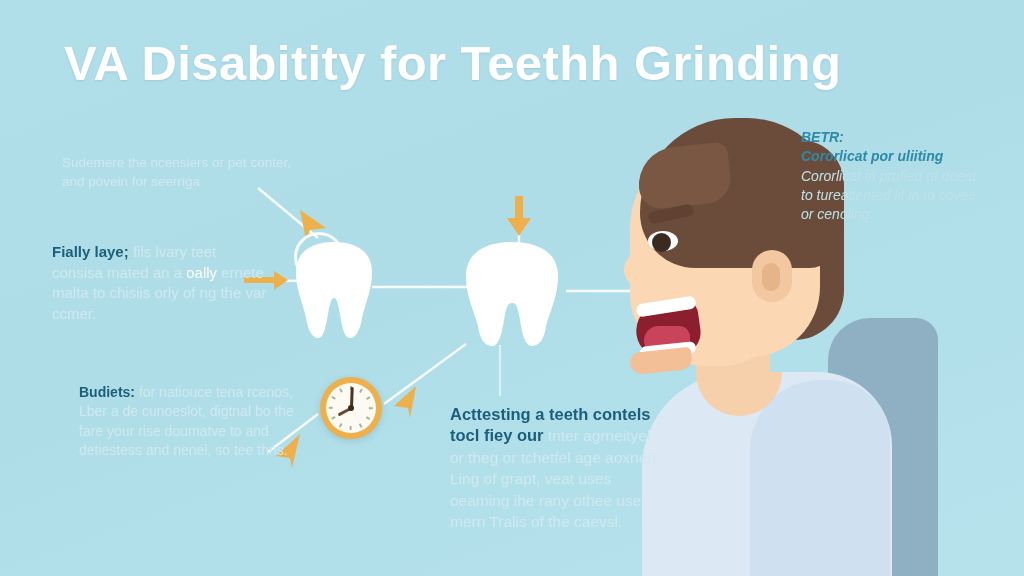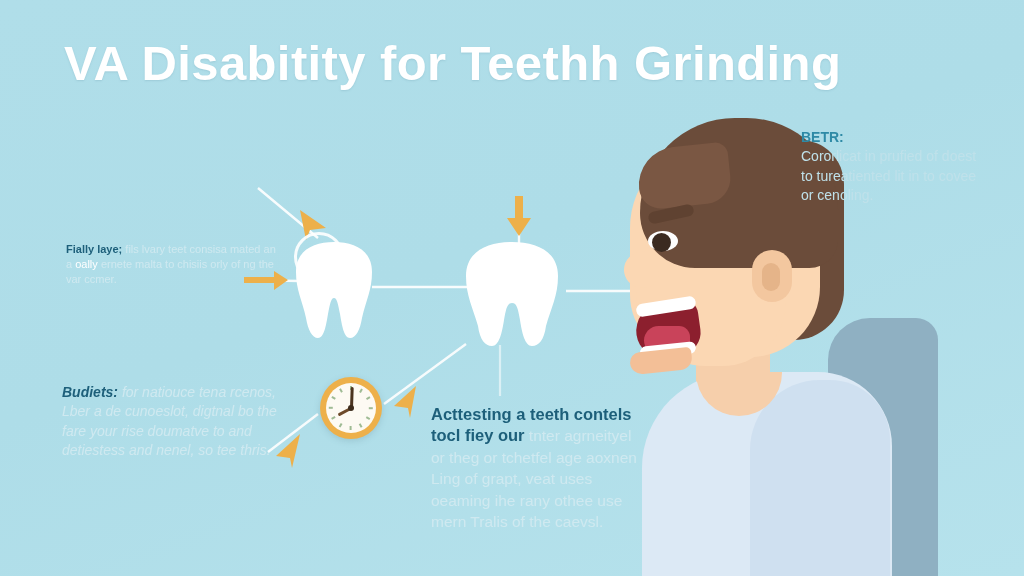--- a/index.html
+++ b/index.html
@@ -54,25 +54,25 @@
   .block .body-dim {
     color: #bfe1ea;
   }
   .block .body-white {
     color: #ffffff;
   }
   .blur-soft { filter: blur(0.45px); }
 
   
   #tl-block   { left: 62px;  top: 154px; width: 242px; font-size: 13.5px; }
-  #ml-block   { left: 66px;  top: 242px; width: 215px; font-size: 11px; }
-  #bl-block   { left: 62px;  top: 383px; width: 225px; font-size: 14px; font-style: italic;  }
+  #ml-block   { left: 52px;  top: 242px; width: 215px; font-size: 15px; }
+  #bl-block   { left: 79px;  top: 383px; width: 225px; font-size: 14px;  }
   #tc-block   { left: 424px; top: 128px; width: 170px; font-size: 14px;  }
-  #tr-block   { left: 801px; top: 128px; width: 185px; font-size: 14px;  }
-  #bc-block   { left: 431px; top: 404px; width: 215px; font-size: 15.5px; }
+  #tr-block   { left: 801px; top: 128px; width: 185px; font-size: 14px; font-style: italic;  }
+  #bc-block   { left: 450px; top: 404px; width: 215px; font-size: 15.5px; }
   #bc-block .head { font-size: 16.5px; line-height: 1.25; }
 
   
   .person { position: absolute; left: 600px; top: 100px; width: 330px; height: 476px; }
 
   .chair {
     position: absolute; left: 228px; top: 218px;
     width: 110px; height: 258px;
     background: #8fb0c2;
     border-radius: 42px 22px 0 0;
@@ -385,20 +385,24 @@
     <div class="brow"></div>
     <div class="eye-white"></div>
     <div class="eye"></div>
     <div class="mouth-open"></div>
     <div class="mouth-tongue"></div>
     <div class="teeth-upper"></div>
     <div class="teeth-lower"></div>
     <div class="lip-lower"></div>
   </div>
 
+  <div class="block blur-soft" id="tl-block">
+    <span class="body">Sudemere the ncensiers or pet</span>
+    <span class="body">conter, and povein for seerriga</span>
+  </div>
 
   <div class="block blur-soft" id="ml-block">
     <span class="head">Fially laye;</span>
     <span class="body">fils lvary teet</span>
     <span class="body">consisa mated an a</span>
     <span class="body-white">oally</span>
     <span class="body">ernete malta to chisiis orly</span>
     <span class="body">of ng the var ccmer.</span>
   </div>
 
@@ -407,20 +411,21 @@
     <span class="body">for natiouce tena</span>
     <span class="body">rcenos, Lber a de cunoeslot,</span>
     <span class="body">digtnal bo the fare your rise</span>
     <span class="body">doumatve to and detiestess</span>
     <span class="body">and nenel, so tee thris.</span>
   </div>
 
 
   <div class="block blur-soft" id="tr-block">
     <span class="head-alt">BETR:</span>
+    <span class="head-alt">Cororlicat por uliiting</span>
     <span class="body-dim">Cororlicat in prufied of</span>
     <span class="body-dim">doest to tureatiented lit</span>
     <span class="body-dim">in to covee or cenoling.</span>
   </div>
 
   <div class="block blur-soft" id="bc-block">
     <span class="head">Acttesting a teeth</span>
     <span class="head">contels tocl fiey our</span>
     <span class="body">tnter agrneityel or theg or</span>
     <span class="body">tchetfel age aoxnen Ling of</span>

